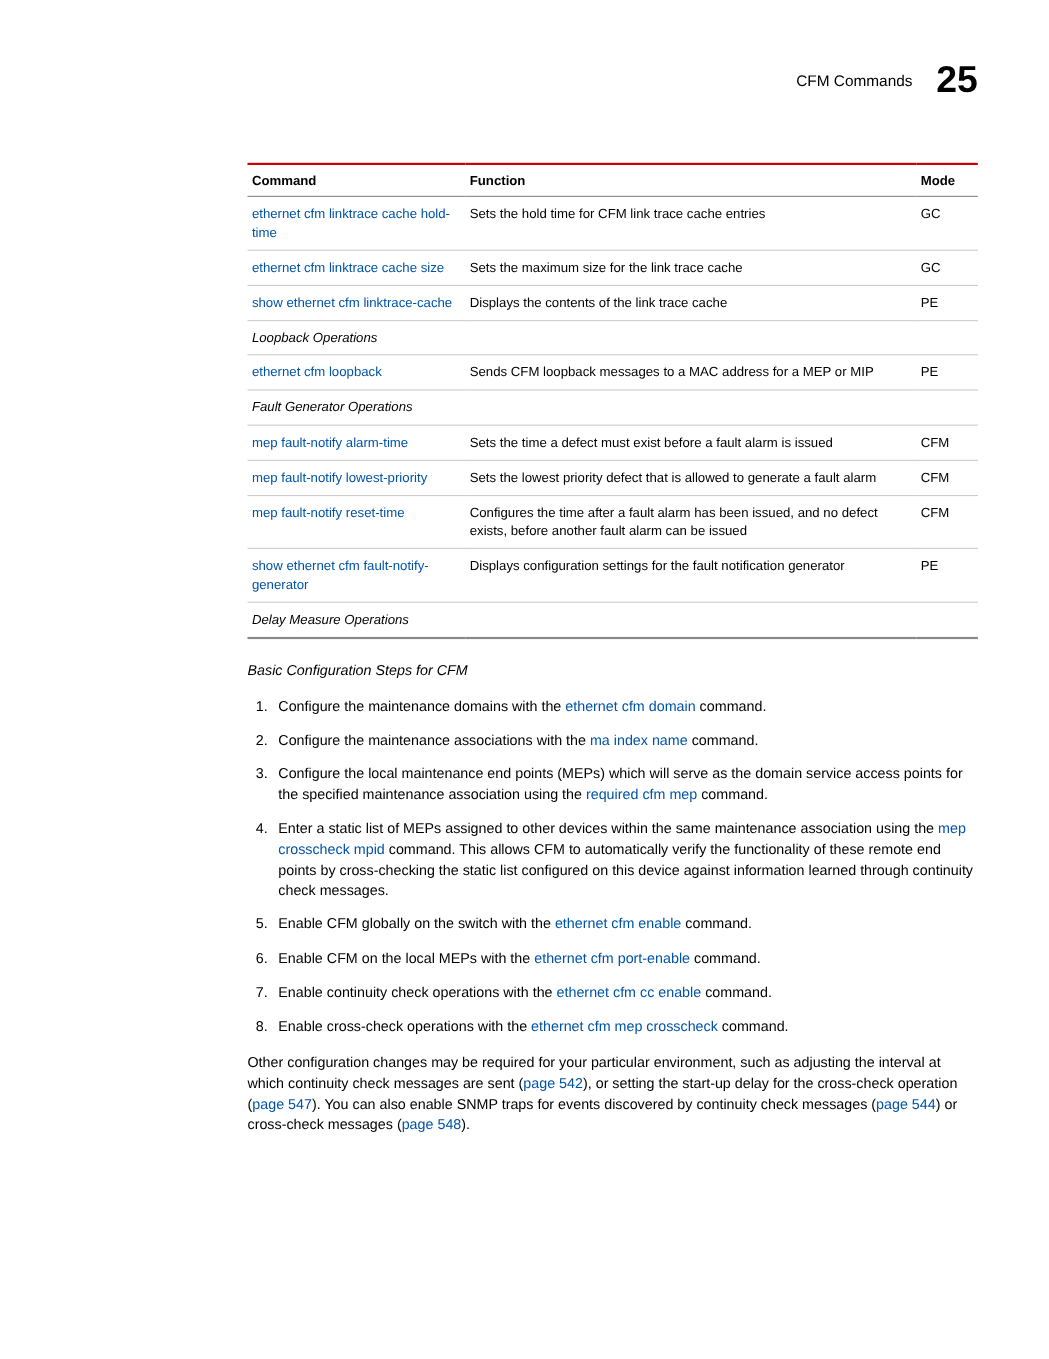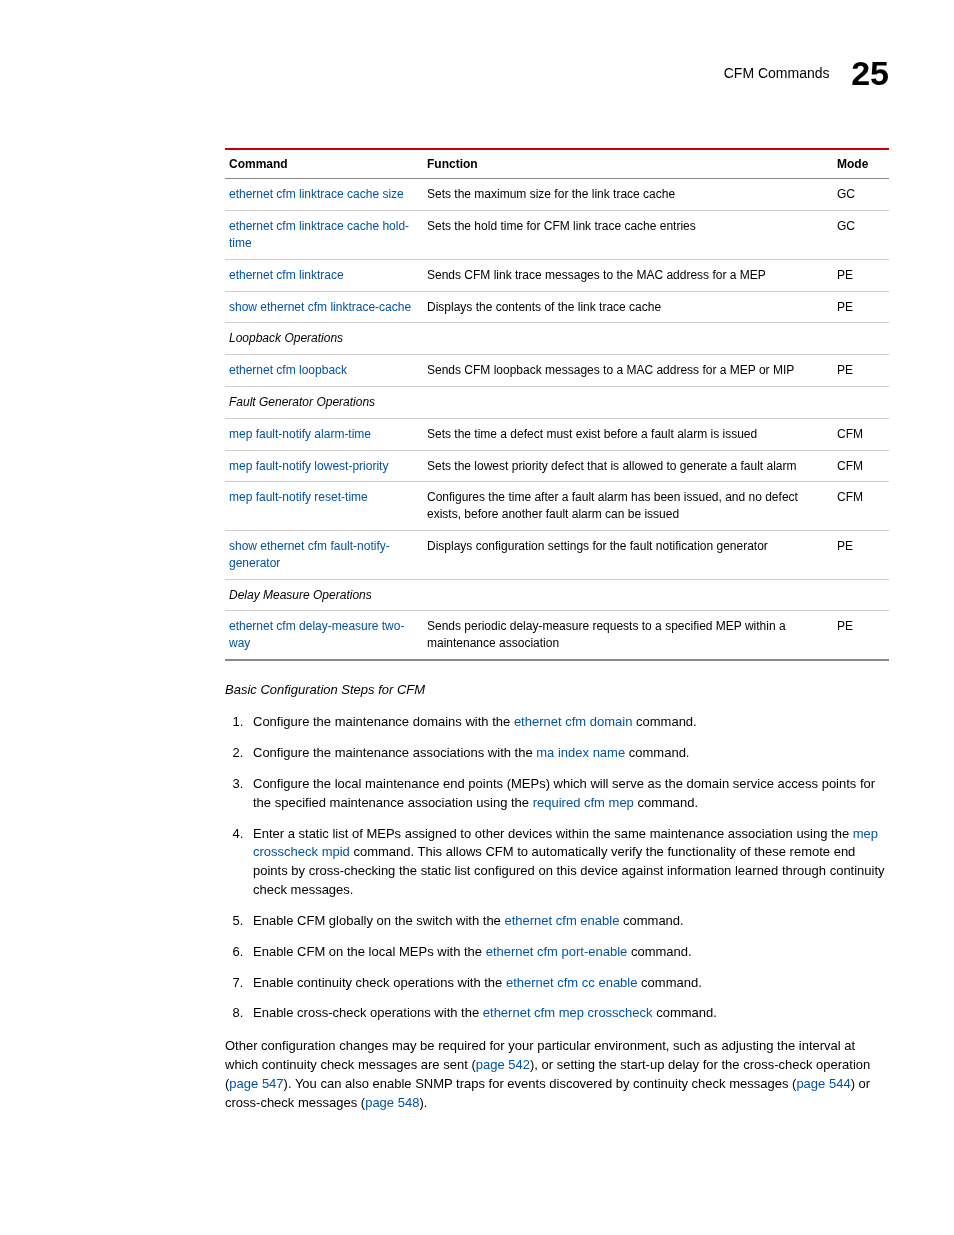--- a/index.html
+++ b/index.html
@@ -105,33 +105,28 @@
   <table>
     <thead>
       <tr>
         <th class="col-cmd">Command</th>
         <th>Function</th>
         <th class="col-mode">Mode</th>
       </tr>
     </thead>
     <tbody id="tbody">
         <tr>
-          <td class="col-cmd"><span class="link">ethernet cfm linktrace cache size</span></td>
-          <td>Sets the maximum size for the link trace cache</td>
-          <td class="col-mode">GC</td>
-        </tr>
-        <tr>
           <td class="col-cmd"><span class="link">ethernet cfm linktrace cache hold-time</span></td>
           <td>Sets the hold time for CFM link trace cache entries</td>
           <td class="col-mode">GC</td>
         </tr>
         <tr>
-          <td class="col-cmd"><span class="link">ethernet cfm linktrace</span></td>
-          <td>Sends CFM link trace messages to the MAC address for a MEP</td>
-          <td class="col-mode">PE</td>
+          <td class="col-cmd"><span class="link">ethernet cfm linktrace cache size</span></td>
+          <td>Sets the maximum size for the link trace cache</td>
+          <td class="col-mode">GC</td>
         </tr>
         <tr>
           <td class="col-cmd"><span class="link">show ethernet cfm linktrace-cache</span></td>
           <td>Displays the contents of the link trace cache</td>
           <td class="col-mode">PE</td>
         </tr>
         <tr>
           <td colspan="3" class="group-hdr">Loopback Operations</td>
         </tr>
         <tr>
@@ -158,25 +153,20 @@
           <td class="col-mode">CFM</td>
         </tr>
         <tr>
           <td class="col-cmd"><span class="link">show ethernet cfm fault-notify-generator</span></td>
           <td>Displays configuration settings for the fault notification generator</td>
           <td class="col-mode">PE</td>
         </tr>
         <tr>
           <td colspan="3" class="group-hdr">Delay Measure Operations</td>
         </tr>
-        <tr>
-          <td class="col-cmd"><span class="link">ethernet cfm delay-measure two-way</span></td>
-          <td>Sends periodic delay-measure requests to a specified MEP within a maintenance association</td>
-          <td class="col-mode">PE</td>
-        </tr>
       </tbody>
   </table>
 
   <div class="section-title">Basic Configuration Steps for CFM</div>
 
   <ol class="steps" id="steps">
       <li><span>Configure the maintenance domains with the </span><span class="link">ethernet cfm domain</span><span> command.</span></li>
       <li><span>Configure the maintenance associations with the </span><span class="link">ma index name</span><span> command.</span></li>
       <li><span>Configure the local maintenance end points (MEPs) which will serve as the domain service access points for the specified maintenance association using the </span><span class="link">required cfm mep</span><span> command.</span></li>
       <li><span>Enter a static list of MEPs assigned to other devices within the same maintenance association using the </span><span class="link">mep crosscheck mpid</span><span> command. This allows CFM to automatically verify the functionality of these remote end points by cross-checking the static list configured on this device against information learned through continuity check messages.</span></li>

